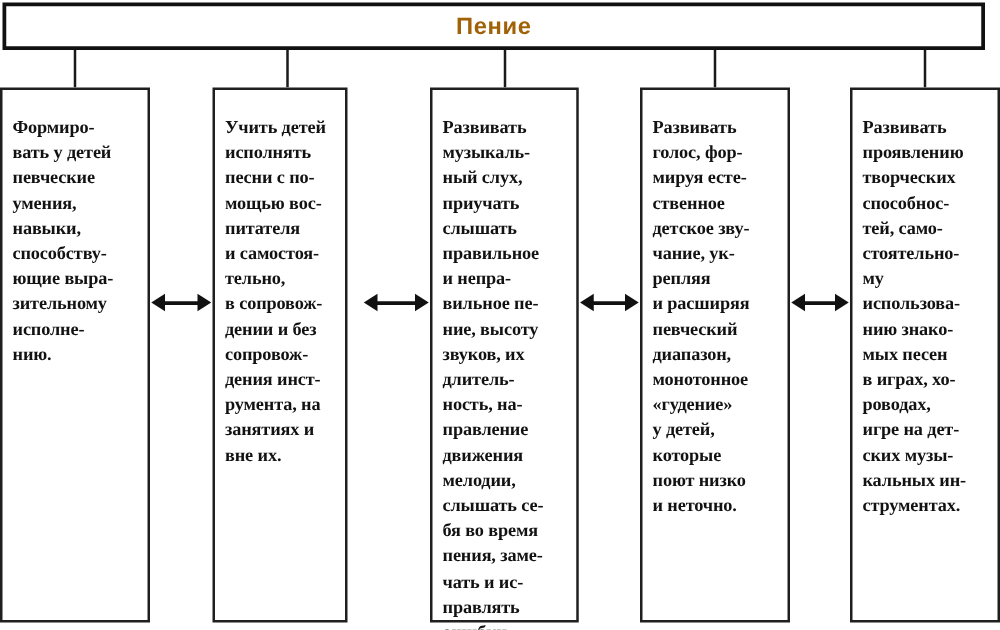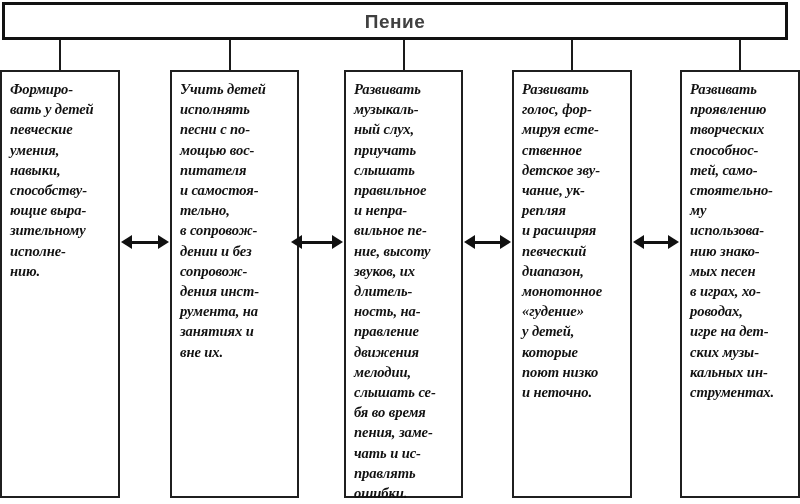--- a/index.html
+++ b/index.html
@@ -34,41 +34,40 @@
     box-sizing: border-box;
     display: flex;
     align-items: center;
     justify-content: center;
   }
   .root-title {
     font-family: "Liberation Sans", "DejaVu Sans", sans-serif;
     font-size: 19px;
     font-weight: bold;
     letter-spacing: 0.5px;
-    color: #404040;
+    color: #a16207;
     line-height: 1;
   }
 
   
   .connector-v {
     position: absolute;
     width: 2px;
     background: #1a1a1a;
   }
 
   
   .leaf-box {
     position: absolute;
     top: 70px;
     height: 428px;
     border: 2px solid #1f1f1f;
     background: #ffffff;
     box-sizing: border-box;
-    padding: 7px 0 0 8px;
-    font-style: italic;
+    padding: 20px 0 0 8px;
   }
   .leaf-text {
     font-family: "Liberation Serif", "DejaVu Serif", serif;
     font-size: 14.6px;
     font-weight: bold;
     line-height: 20.2px;
     color: #121212;
     white-space: pre-line;
     letter-spacing: -0.1px;
   }
@@ -125,21 +124,21 @@
 певческие
 умения,
 навыки,
 способству-
 ющие выра-
 зительному
 исполне-
 нию.</div>
   </div>
 
-  <div class="leaf-box" style="left:170px; width:129px;">
+  <div class="leaf-box" style="left:170px; width:108px;">
     <div class="leaf-text">Учить детей
 исполнять
 песни с по-
 мощью вос-
 питателя
 и самостоя-
 тельно,
 в сопровож-
 дении и без
 сопровож-

